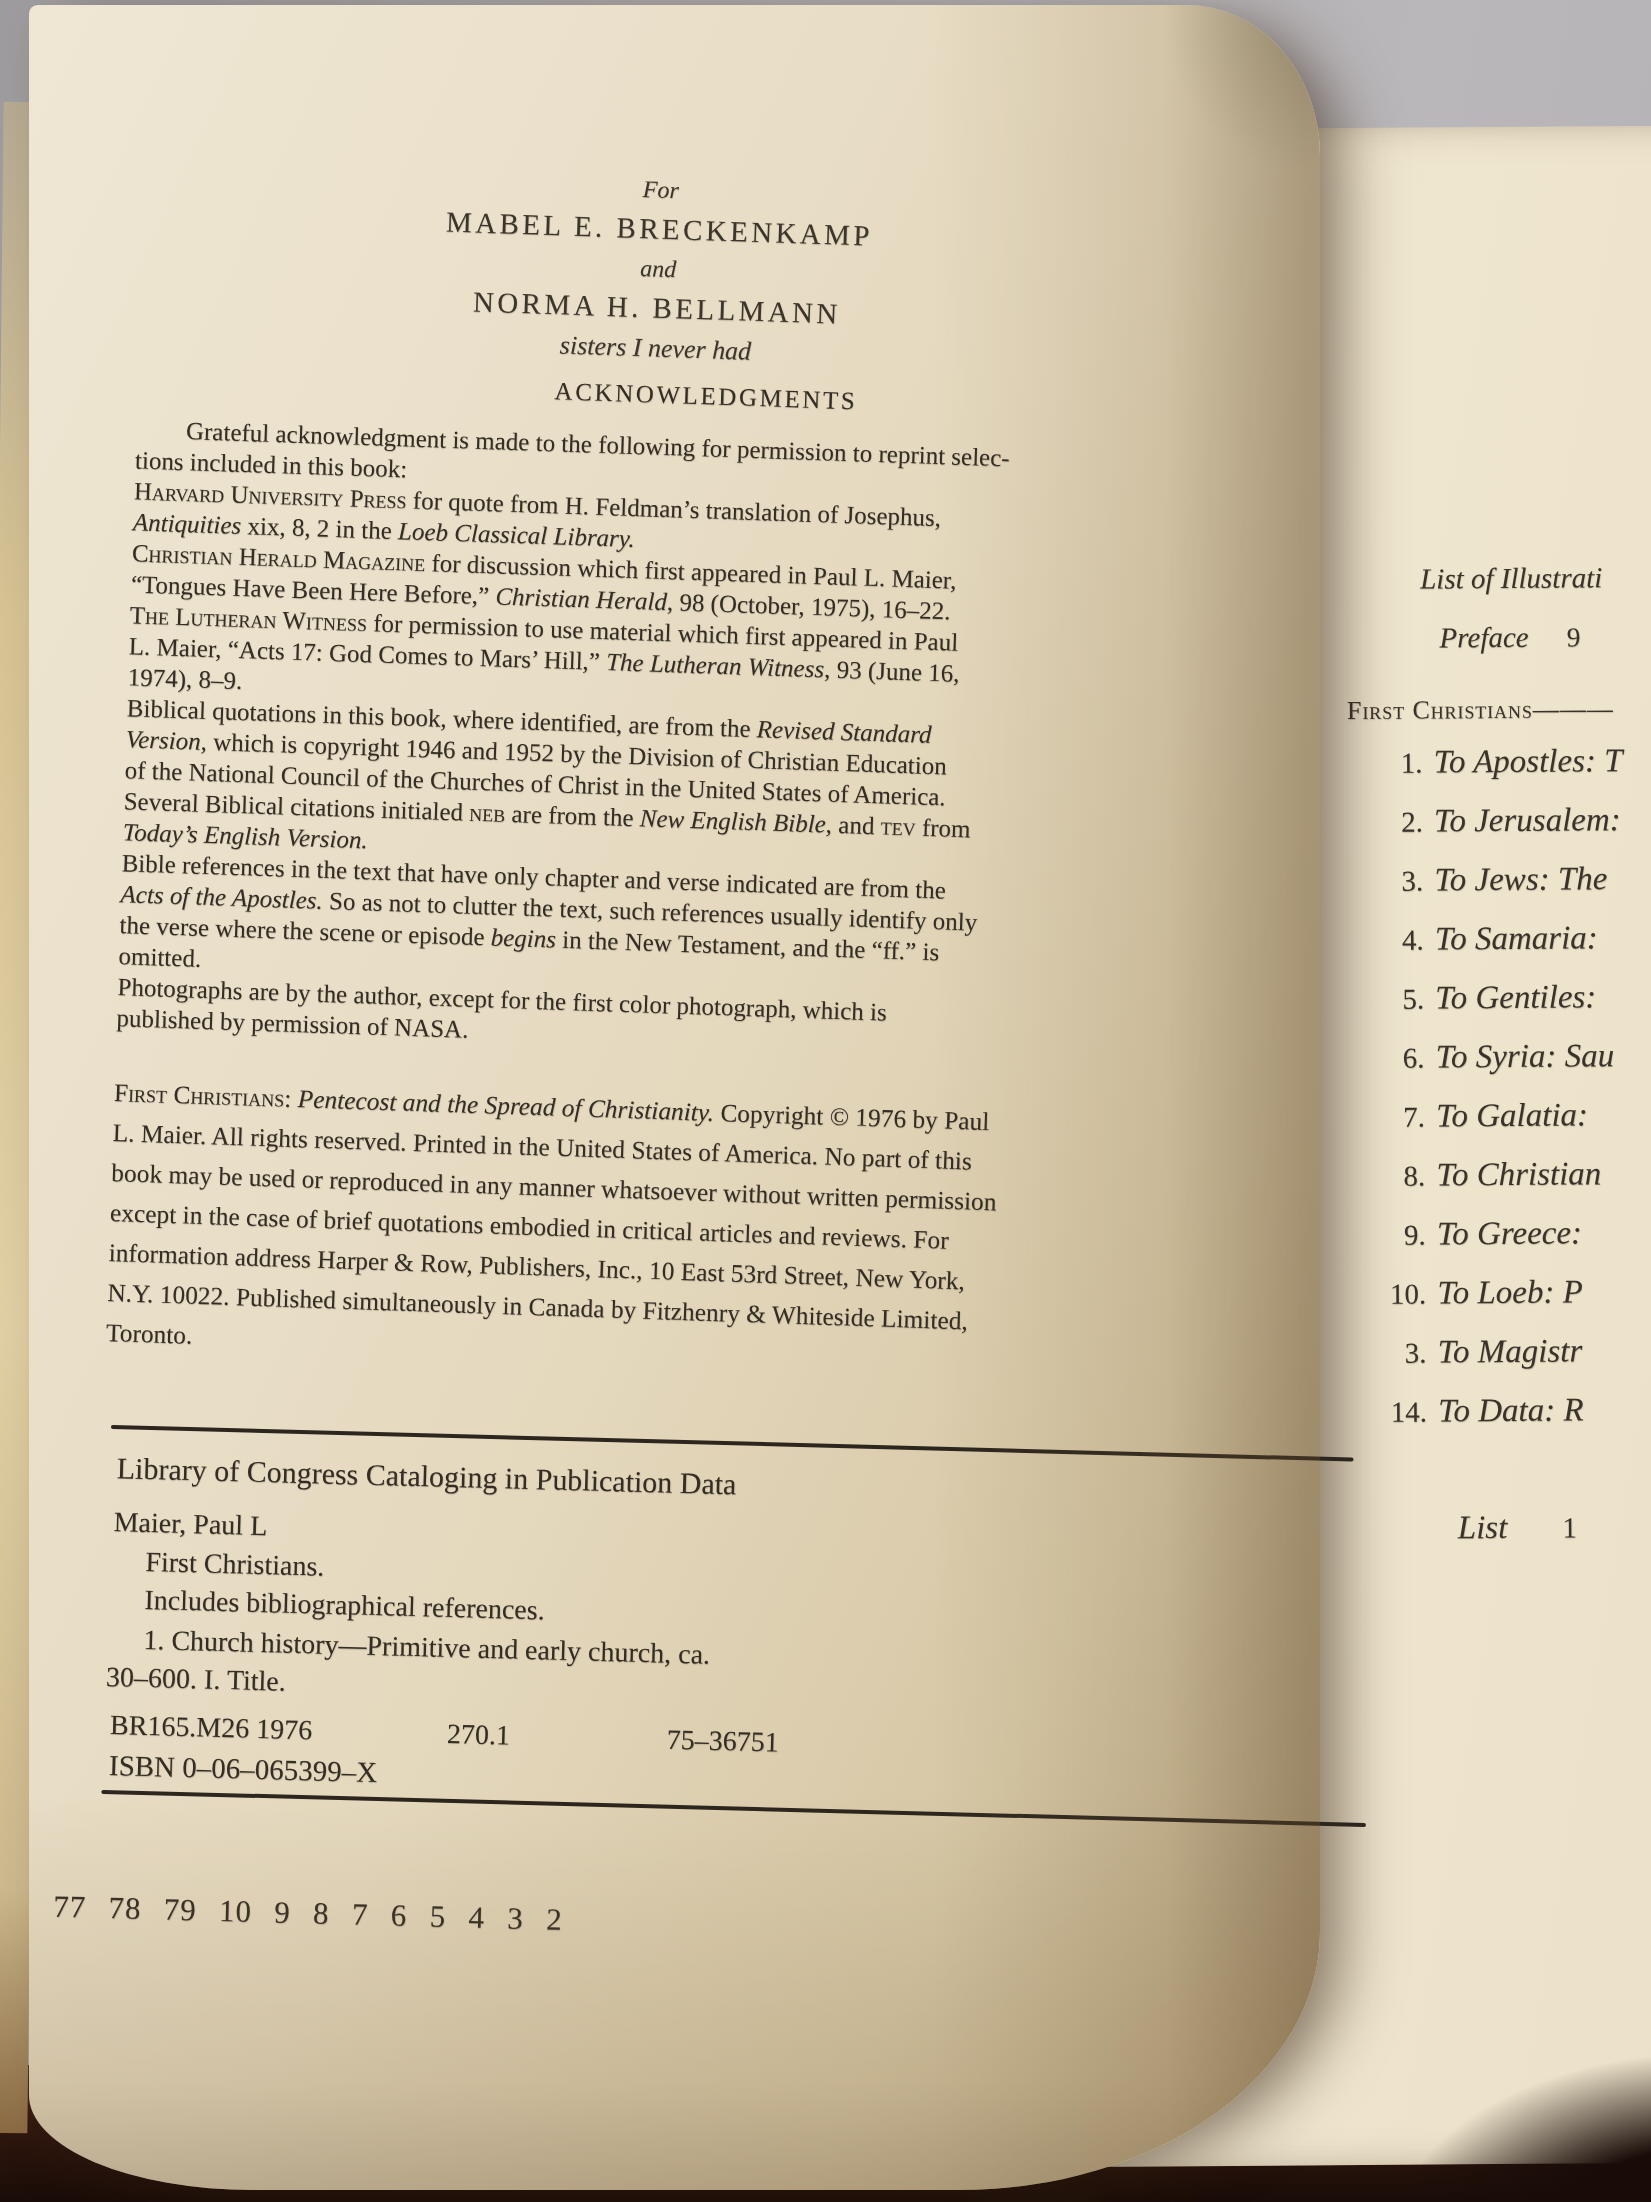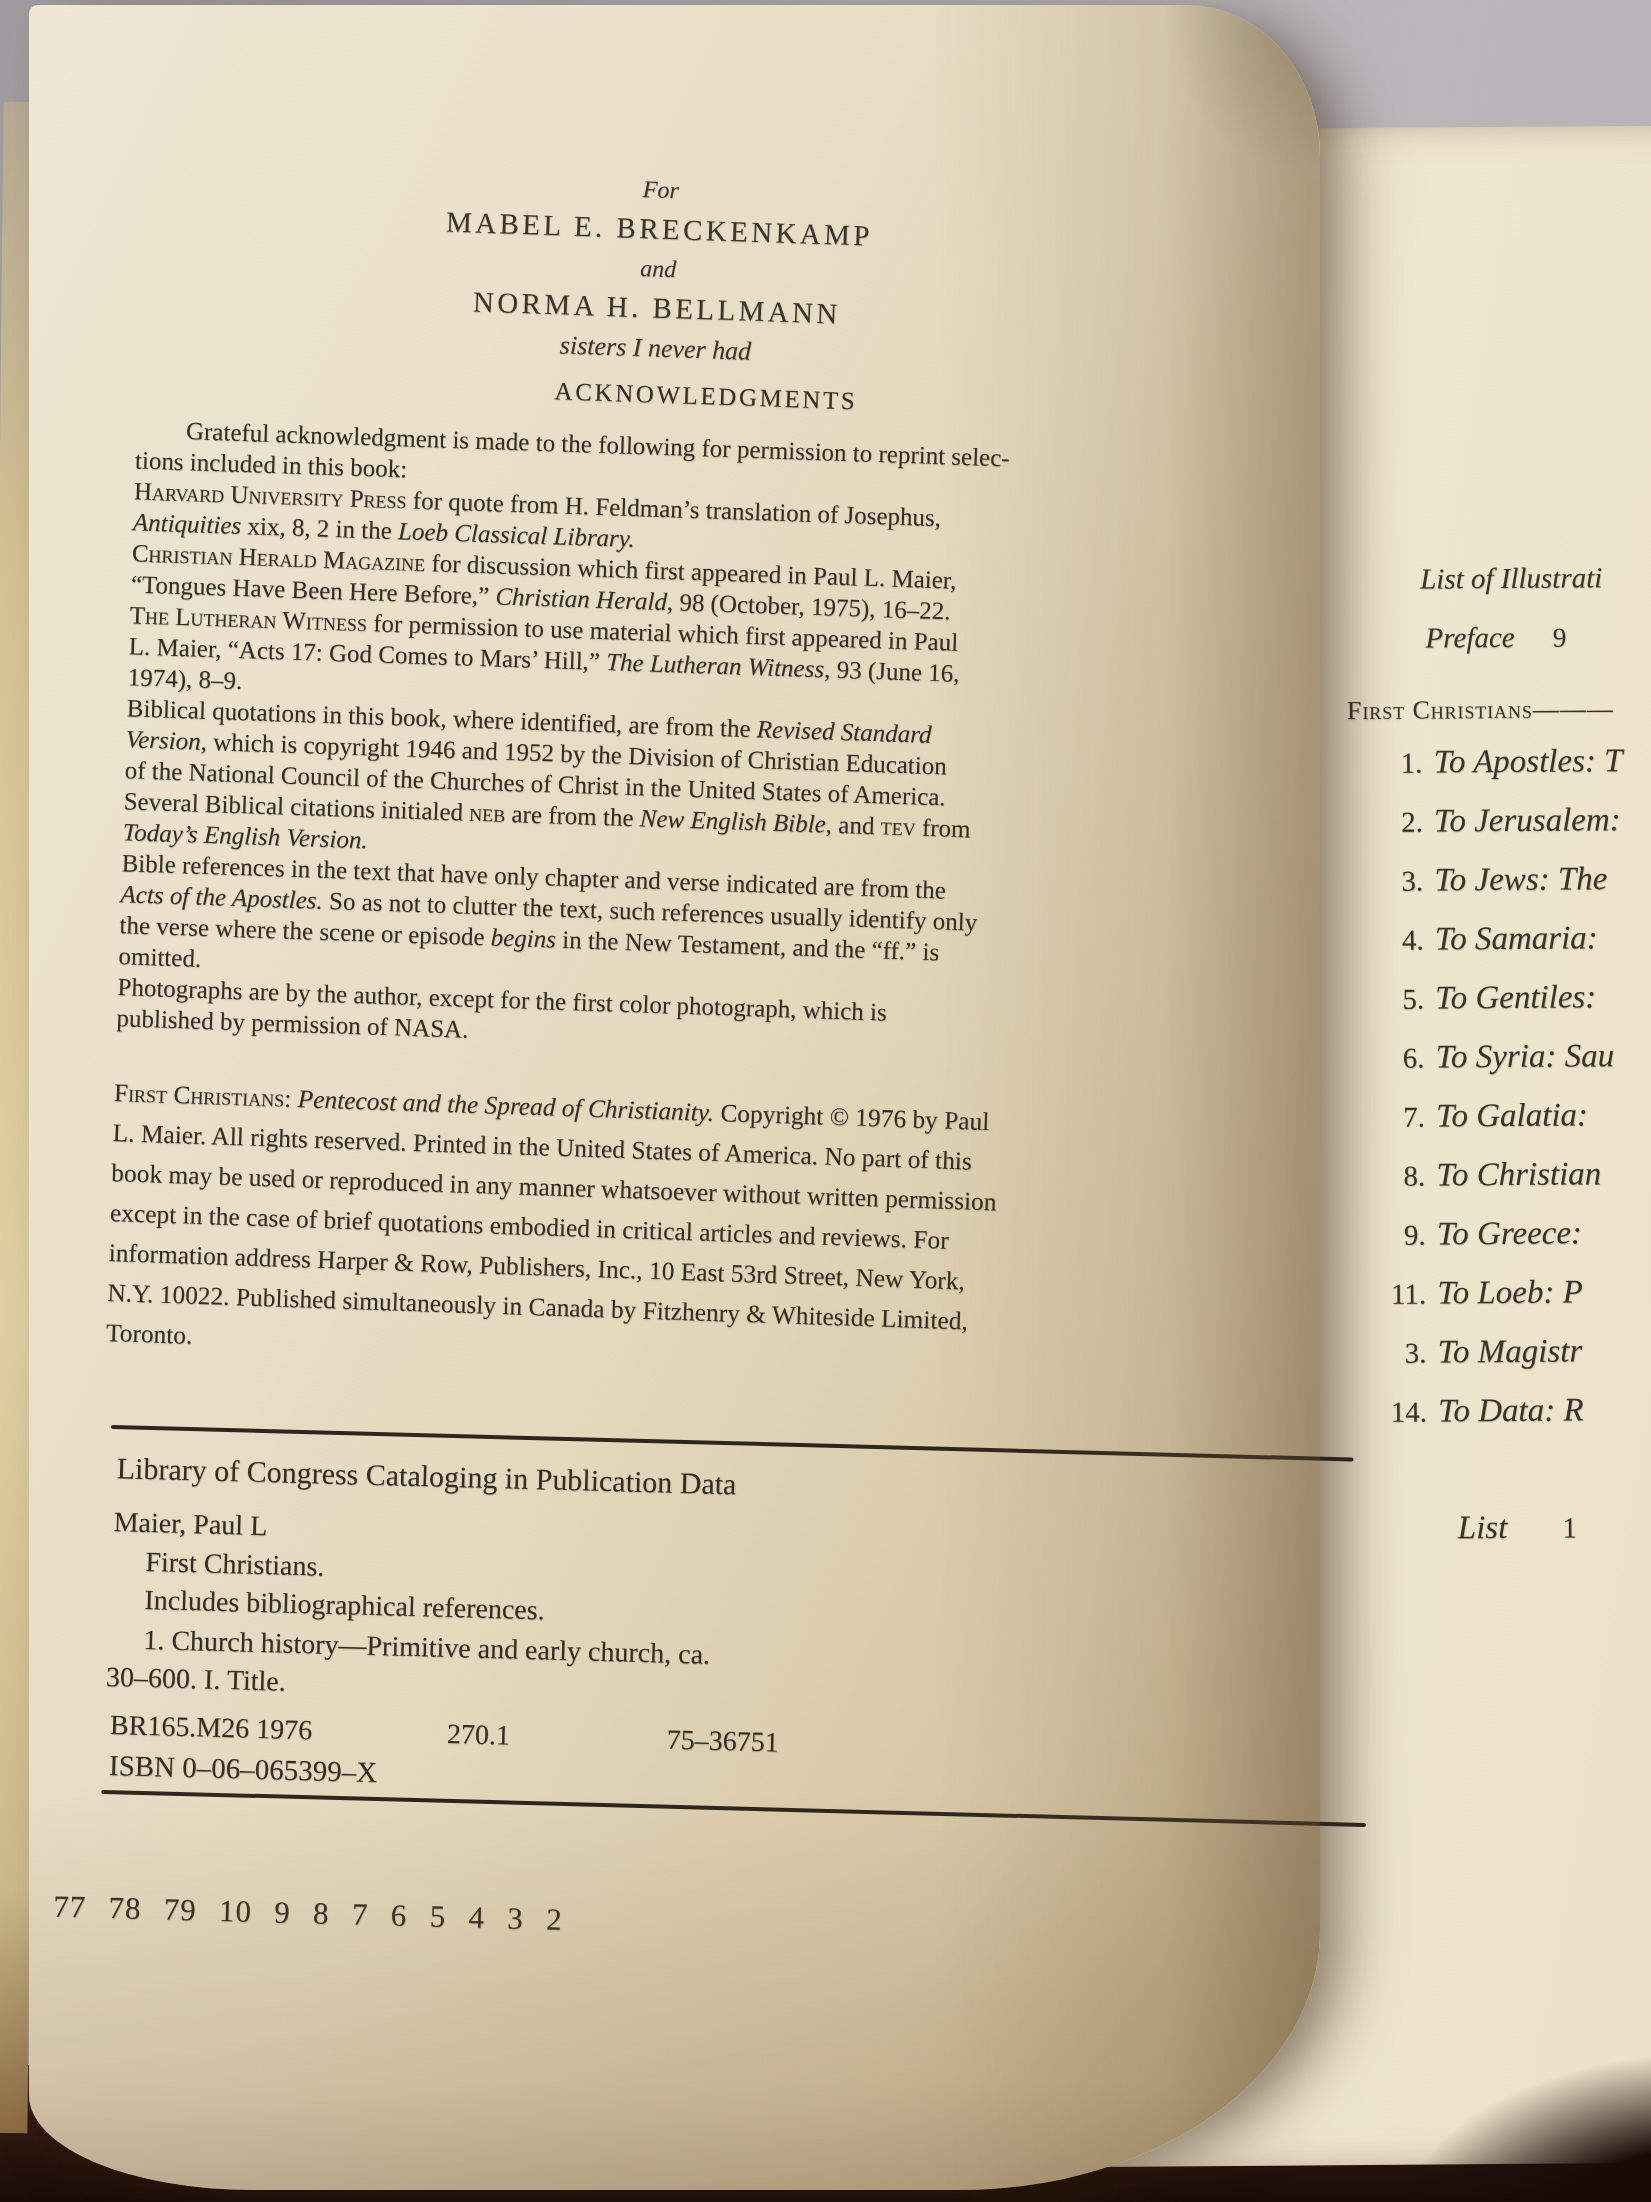--- a/index.html
+++ b/index.html
@@ -18,21 +18,21 @@
     background:linear-gradient(180deg,#b7ab93 0%,#d7c494 25%,#e1d0a5 60%,#cdb98d 88%,#8a6a43 100%);}
   
   .right-page{position:absolute;left:925px;top:131px;width:745px;height:2037px;
     transform:rotate(-.4deg);transform-origin:top left;
     border-radius:22.4px 0 0 8.6px;
     background:linear-gradient(100deg,#a8987a 0%,#d6c9ab 6%,#e9dfc6 15%,#efe6cf 48%,#ebe1c8 100%);
     box-shadow:inset 26px 0 43px -13.8px rgba(74,52,28,.55);
     color:#3a332a;}
   .right-page .rp{position:absolute;text-shadow:0.4px 0.7px 1.1px rgba(60,50,38,.35);}
   .rp-ill{left:492px;top:435px;font-style:italic;font-size:29px;}
-  .rp-preface{left:497px;top:494px;font-style:italic;font-size:29px;}
+  .rp-preface{left:511px;top:494px;font-style:italic;font-size:29px;}
   .rp-preface .pg{font-style:normal;font-size:27.5px;margin-left:38px;}
   .rp-section{left:418px;top:568px;font-size:26px;letter-spacing:0.9px;}
   .rp-items{left:404px;top:616px;width:396px;}
   .rp-items .row{height:59px;white-space:nowrap;}
   .rp-items .num{display:inline-block;width:89px;text-align:right;font-size:29px;}
   .rp-items .it{font-style:italic;font-size:33px;margin-left:11.2px;}
   .rp-notes{left:523px;top:1382px;font-style:italic;font-size:33px;}
   .rp-notes .pg{font-style:normal;font-size:29px;margin-left:55px;}
   
   .gutter-dark{position:absolute;left:969px;top:1987px;width:134px;height:232px;
@@ -134,21 +134,21 @@
 
         <div class="row">
           <span class="num">8.</span><span class="it">To Christian</span>
         </div>
 
         <div class="row">
           <span class="num">9.</span><span class="it">To Greece:</span>
         </div>
 
         <div class="row">
-          <span class="num">11.</span><span class="it">To Loeb: P</span>
+          <span class="num">10.</span><span class="it">To Loeb: P</span>
         </div>
 
         <div class="row">
           <span class="num">3.</span><span class="it">To Magistr</span>
         </div>
 
         <div class="row">
           <span class="num">14.</span><span class="it">To Data: R</span>
         </div>
       </div>

